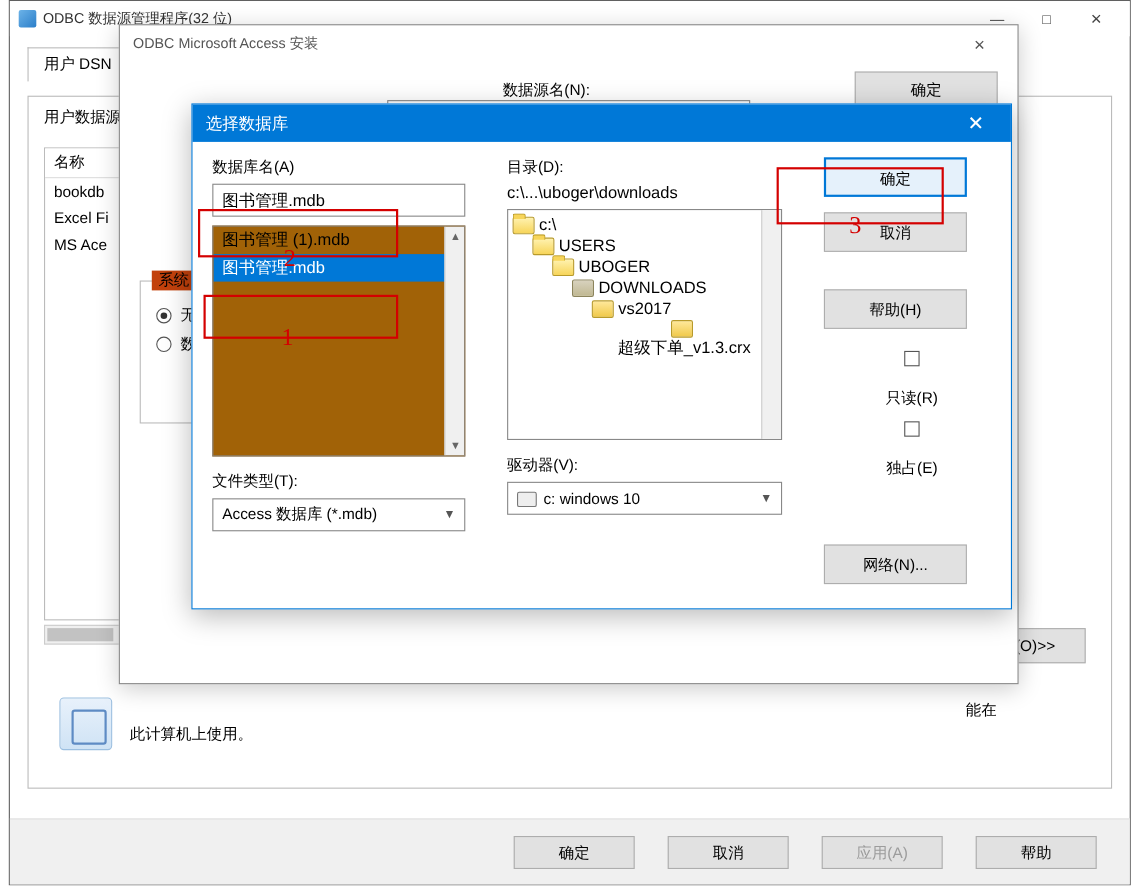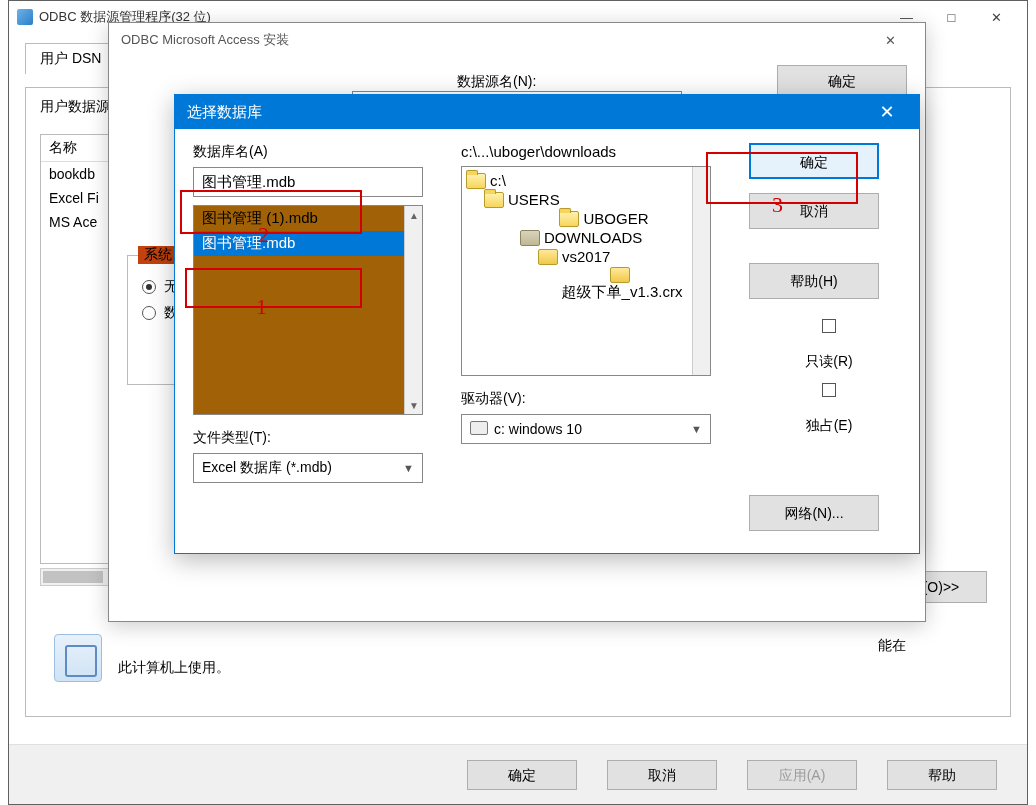--- a/index.html
+++ b/index.html
@@ -188,58 +188,59 @@
         <div class="item">图书管理 (1).mdb</div>
         <div class="item sel">图书管理.mdb</div>
         <div class="scroll">
           <div class="up">▲</div>
           <div class="dn">▼</div>
         </div>
       </div>
       <div style="height:14px;"></div>
       <div class="col-label">文件类型(T):</div>
       <div class="combo">
-        <span>Excel 数据库 (*.mdb)</span>
+        <span>Access 数据库 (*.mdb)</span>
         <span class="chev">▼</span>
       </div>
     </div>
 
     <div class="col">
+      <div class="col-label">目录(D):</div>
       <div class="db-path">c:\...\uboger\downloads</div>
       <div class="tree">
         <div class="trow" style="padding-left:4px;">
             <span class="fld fld-open"></span>
             <span>c:\</span>
           </div>
         <div class="trow" style="padding-left:22px;">
             <span class="fld fld-open"></span>
             <span>USERS</span>
           </div>
-        <div class="trow" style="padding-left:40px;justify-content:center;">
+        <div class="trow" style="padding-left:40px;">
             <span class="fld fld-open"></span>
             <span>UBOGER</span>
           </div>
         <div class="trow" style="padding-left:58px;">
             <span class="fld fld-dim"></span>
             <span>DOWNLOADS</span>
           </div>
         <div class="trow" style="padding-left:76px;">
             <span class="fld fld-closed"></span>
             <span>vs2017</span>
           </div>
         <div class="trow" style="padding-left:76px;flex-direction:column;">
             <span class="fld fld-closed"></span>
             <span>超级下单_v1.3.crx</span>
           </div>
         <div class="scroll"></div>
       </div>
       <div style="height:14px;"></div>
       <div class="col-label">驱动器(V):</div>
       <div class="combo wide" style="width:250px;">
-        <span style="display:flex;align-items:flex-start;">
+        <span style="display:flex;align-items:flex-end;">
             <span class="driveicon"></span>
             <span>c: windows 10</span>
           </span>
         <span class="chev">▼</span>
       </div>
     </div>
 
     <div class="col rcol">
       <div class="btn primary">确定</div>
       <div class="btn">取消</div>

